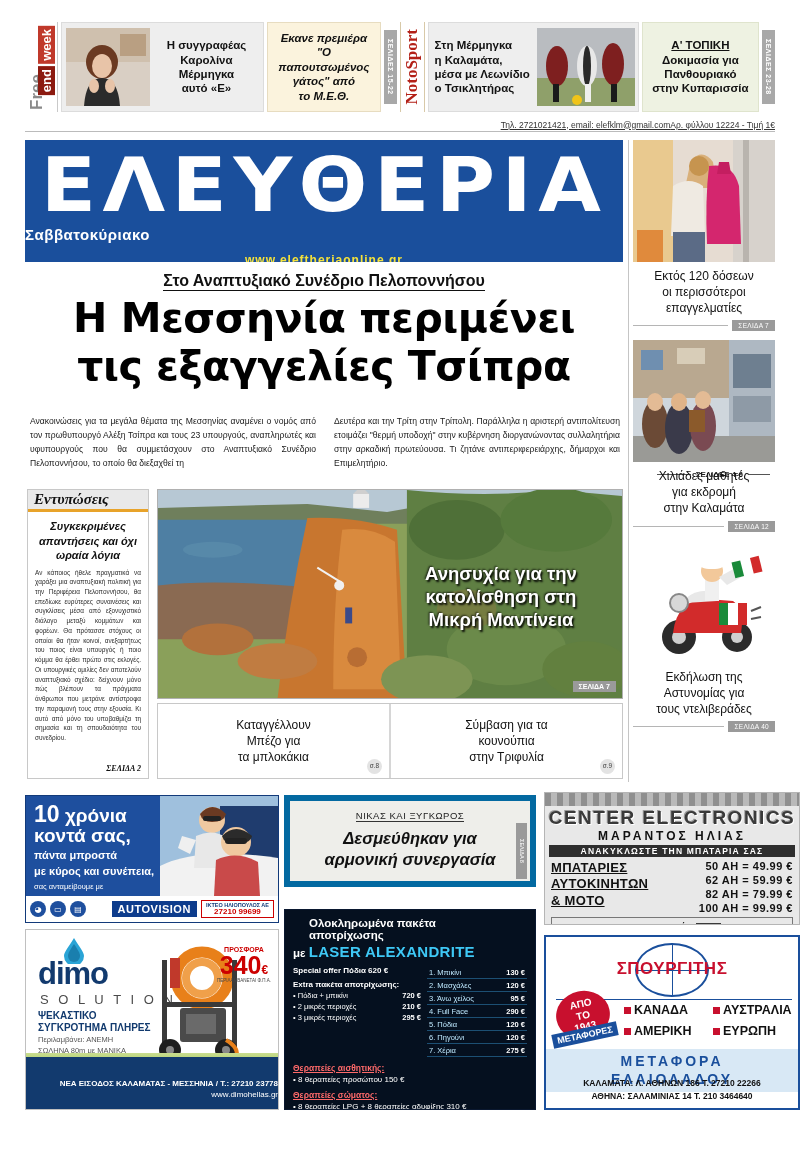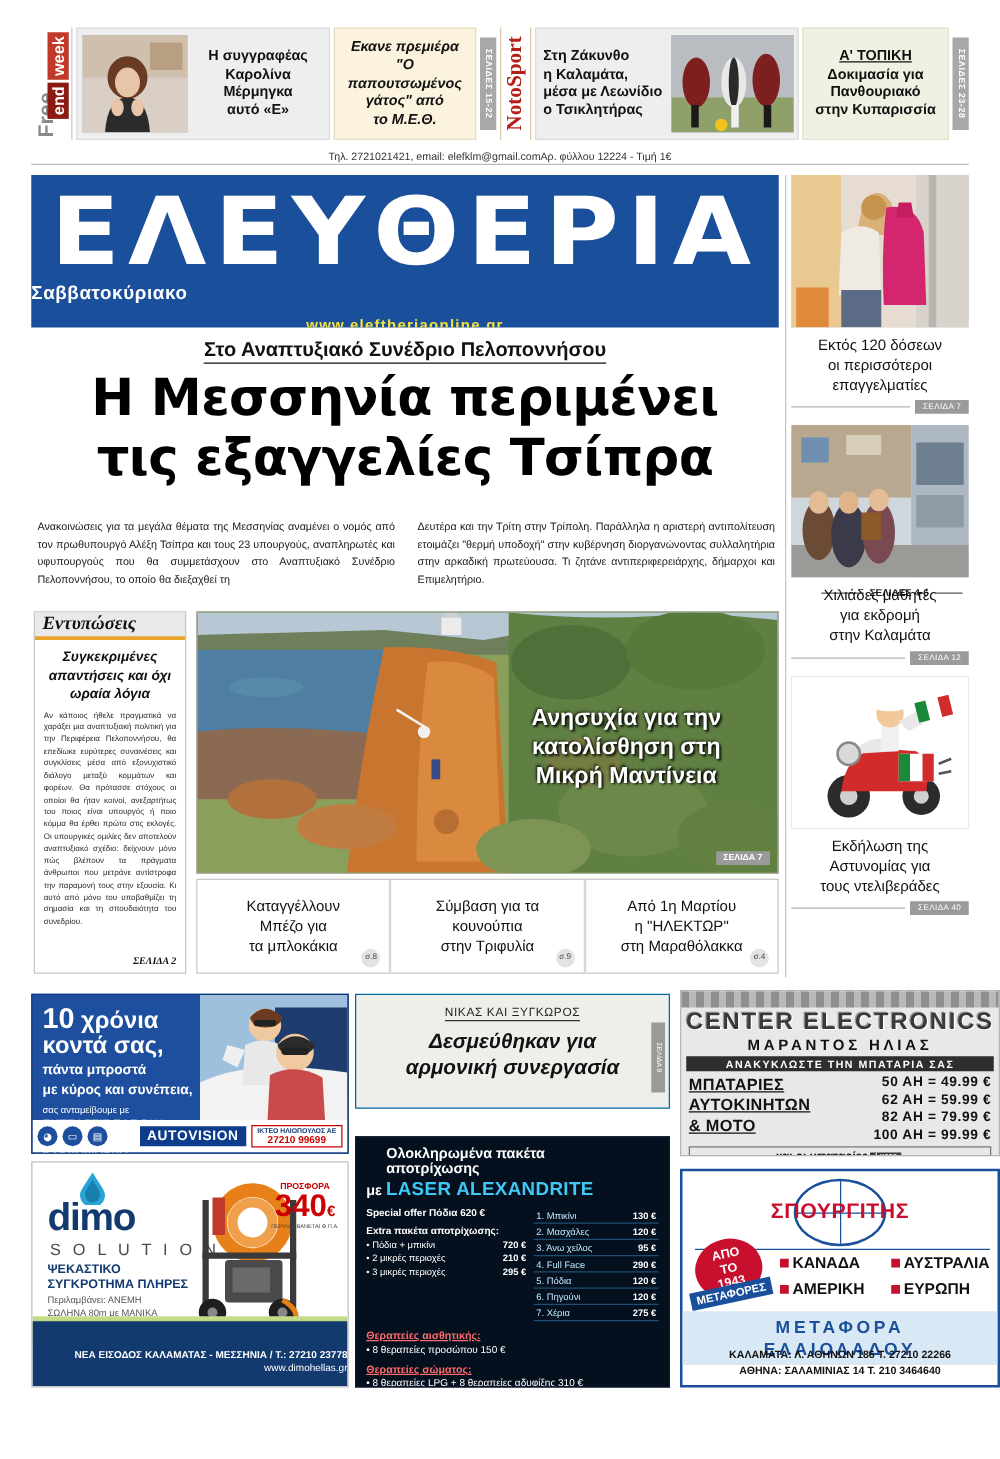--- a/index.html
+++ b/index.html
@@ -46,22 +46,22 @@
   .pc3 { width:220px; background:#eeeeee; border:1px solid #dcdcdc;}
   .pc3 .promo-text { font-size:11.5px; font-weight:bold; color:#111; width:108px; padding-left:6px; text-align:left;}
   .pc3 .promo-photo { width:98px; }
 
   .pc4 { width:122px; background:#eef2e2; border:1px solid #dfe4cd; justify-content:center;}
   .pc4 .promo-text { font-size:11.5px; font-weight:bold; color:#111; padding:0 3px;}
   .pc4 .promo-text .u { text-decoration:underline; }
 
   
   .contact-line { position:absolute; left:25px; top:118px; width:750px; height:14px;
-    display:flex; justify-content:center; align-items:center;
-    font-family:"Liberation Sans", sans-serif; font-size:8.5px; color:#333; border-bottom:1px solid #bbb;}
+    display:flex; justify-content:flex-end; align-items:center;
+    font-family:"Liberation Sans", sans-serif; font-size:8.5px; color:#333; border-bottom:1px solid #bbb;text-decoration:underline;}
 
   
   .masthead { position:absolute; left:25px; top:140px; width:598px; height:122px; background:#1a4f9c; overflow:hidden;}
   .mh-title { position:absolute; top:8px; left:0; width:100%; text-align:center; color:#fff;
     font-family:"DejaVu Sans", sans-serif; font-weight:bold; font-size:75px; letter-spacing:6px;
     line-height:1; transform:scaleX(1.08); }
   .mh-sub { position:absolute; top:86px; width:100%; text-align:left; color:#fff;
     font-family:"Liberation Sans", sans-serif; font-weight:bold; font-size:15px; letter-spacing:0.5px;}
   .mh-date { position:absolute; top:103px; width:100%; text-align:center; color:#fff;
     font-family:"Liberation Sans", sans-serif; font-weight:bold; font-size:9.5px; letter-spacing:1.5px;}
@@ -171,21 +171,21 @@
   .dimo-grass { position:absolute; left:0; bottom:36px; width:100%; height:20px;
     background:linear-gradient(#c9dd8f,#8fbf4a); display:flex; align-items:center; justify-content:center;}
   .dimo-grass span { font-family:"Liberation Serif", serif; font-style:italic; font-size:6.5px; color:#5a6a2a;}
   .dimo-foot { position:absolute; left:0; bottom:0; width:100%; height:52px; background:#123a6e;
     color:#fff; text-align:right; padding-top:22px;}
   .dimo-foot .f1 { font-family:"Liberation Sans", sans-serif; font-weight:bold; font-size:8px;}
   .dimo-foot .f2 { font-family:"Liberation Sans", sans-serif; font-size:8px; margin-top:2px;}
 
   
   .ad-news { position:absolute; left:259px; top:3px; width:252px; height:92px; background:#eeeeea;
-    border:1px solid #0369a1;}
+    border:6px solid #0369a1;}
   .news-kick { text-align:center; padding-top:9px; font-family:"Liberation Sans", sans-serif;
     font-size:9.5px; color:#222; letter-spacing:0.5px;}
   .news-kick span { border-bottom:1px solid #333;}
   .news-head { text-align:center; padding:7px 16px 0; font-family:"Liberation Sans", sans-serif;
     font-weight:bold; font-style:italic; font-size:16.5px; line-height:1.3; color:#111;}
   .news-vtag { position:absolute; right:3px; top:22px; width:11px; height:56px; background:#9a9a9a;
     color:#fff; font-size:5.5px; writing-mode:vertical-rl; display:flex; align-items:center;
     justify-content:center; font-family:"Liberation Sans", sans-serif;}
 
   
@@ -317,21 +317,21 @@
       </div>
     </div>
     <div class="vtag">ΣΕΛΙΔΕΣ 15-22</div>
 
     <div class="notosport">
       <span>NotoSport</span>
     </div>
 
     <div class="promo-card pc3">
       <div class="promo-text">
-        <div>Στη Ζάκυνθο</div>
+        <div>Στη Μέρμηγκα</div>
         <div>η Καλαμάτα,</div>
         <div>μέσα με Λεωνίδιο</div>
         <div>ο Τσικλητήρας</div>
       </div>
       <div class="promo-photo">
         <svg class="ph" viewBox="0 0 98 78" preserveAspectRatio="none">
           <rect width="98" height="50" fill="#b9bcc0"></rect>
           <rect y="50" width="98" height="28" fill="#8fa06a"></rect>
           <ellipse cx="20" cy="38" rx="11" ry="20" fill="#7e1f1f"></ellipse>
           <ellipse cx="50" cy="38" rx="10" ry="20" fill="#e8e8e8"></ellipse>
@@ -431,28 +431,20 @@
       <div class="teaser-pg">σ.8</div>
     </div>
     <div class="teaser">
       <div>
         <div>Σύμβαση για τα</div>
         <div>κουνούπια</div>
         <div>στην Τριφυλία</div>
       </div>
       <div class="teaser-pg">σ.9</div>
     </div>
-    <div class="teaser">
-      <div>
-        <div>Από 1η Μαρτίου</div>
-        <div>η "ΗΛΕΚΤΩΡ"</div>
-        <div>στη Μαραθόλακκα</div>
-      </div>
-      <div class="teaser-pg">σ.4</div>
-    </div>
   </div>
 
   <div class="sb-divider"></div>
   <div class="sidebar">
 
     <div class="sb-item">
       <div class="sb-photo">
         <svg class="ph" viewBox="0 0 142 122" preserveAspectRatio="none">
           <rect width="142" height="122" fill="#e6dcd2"></rect>
           <rect x="0" y="0" width="40" height="122" fill="#e9c98f"></rect>

